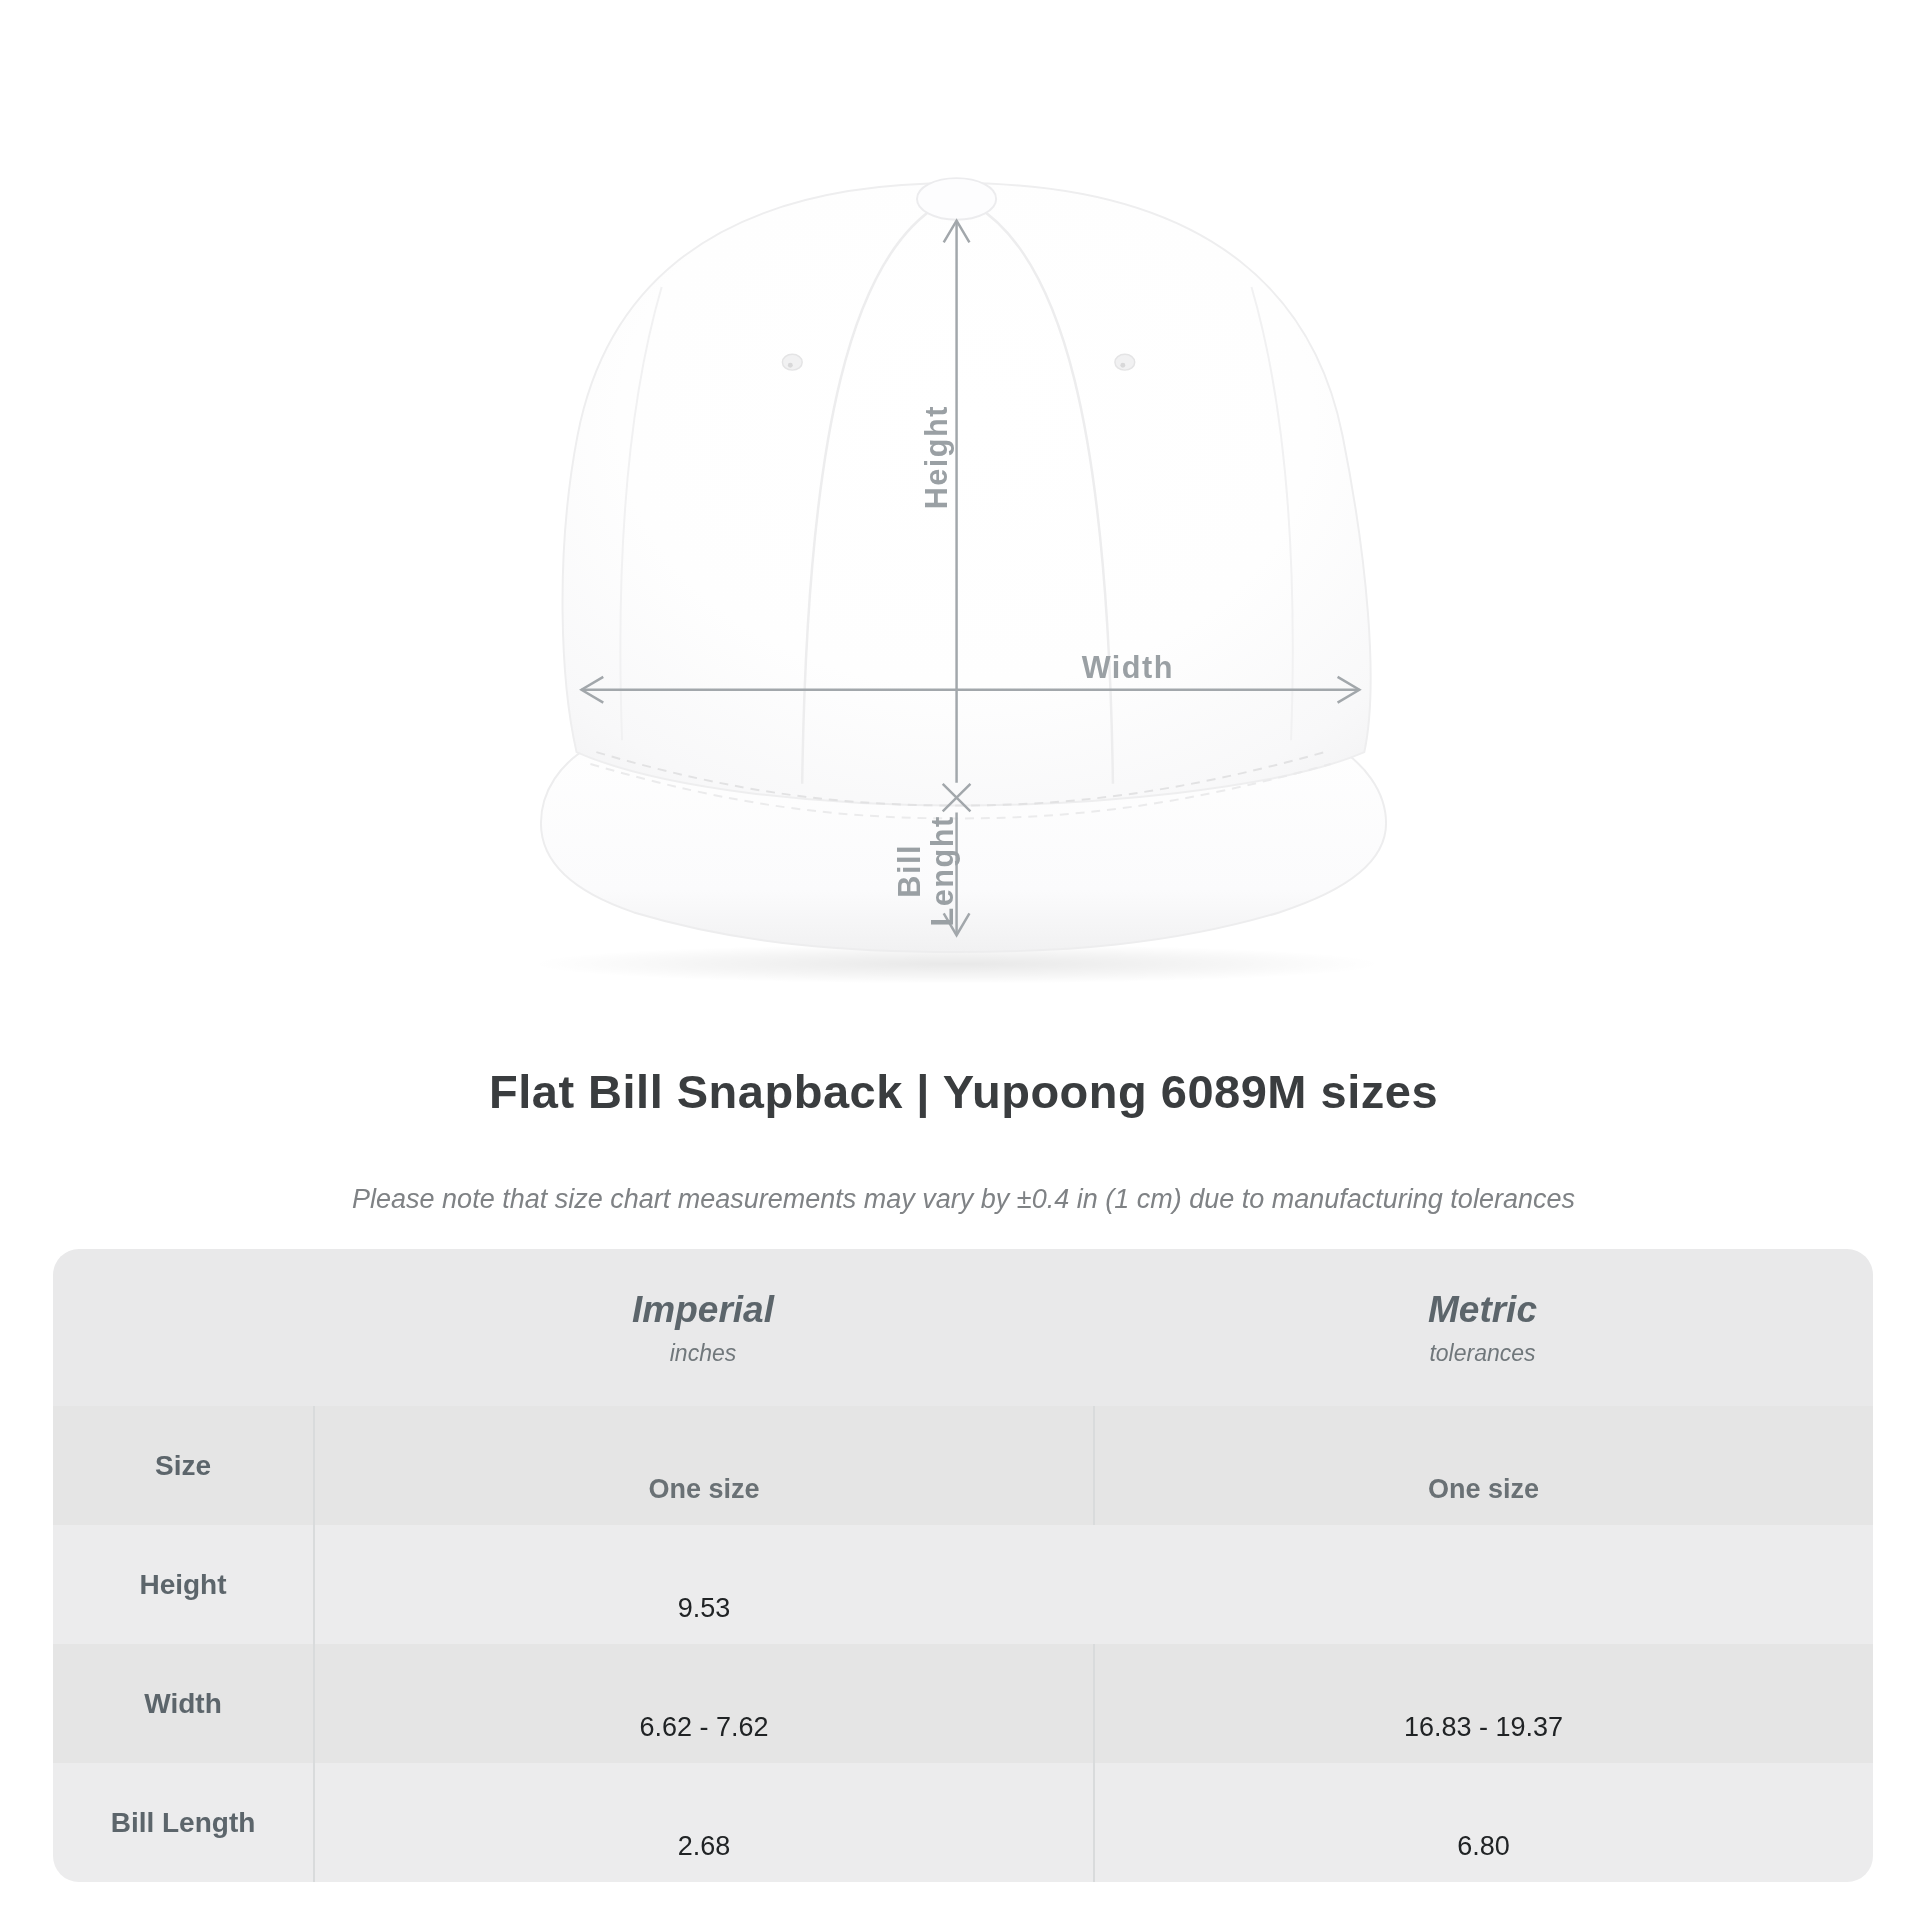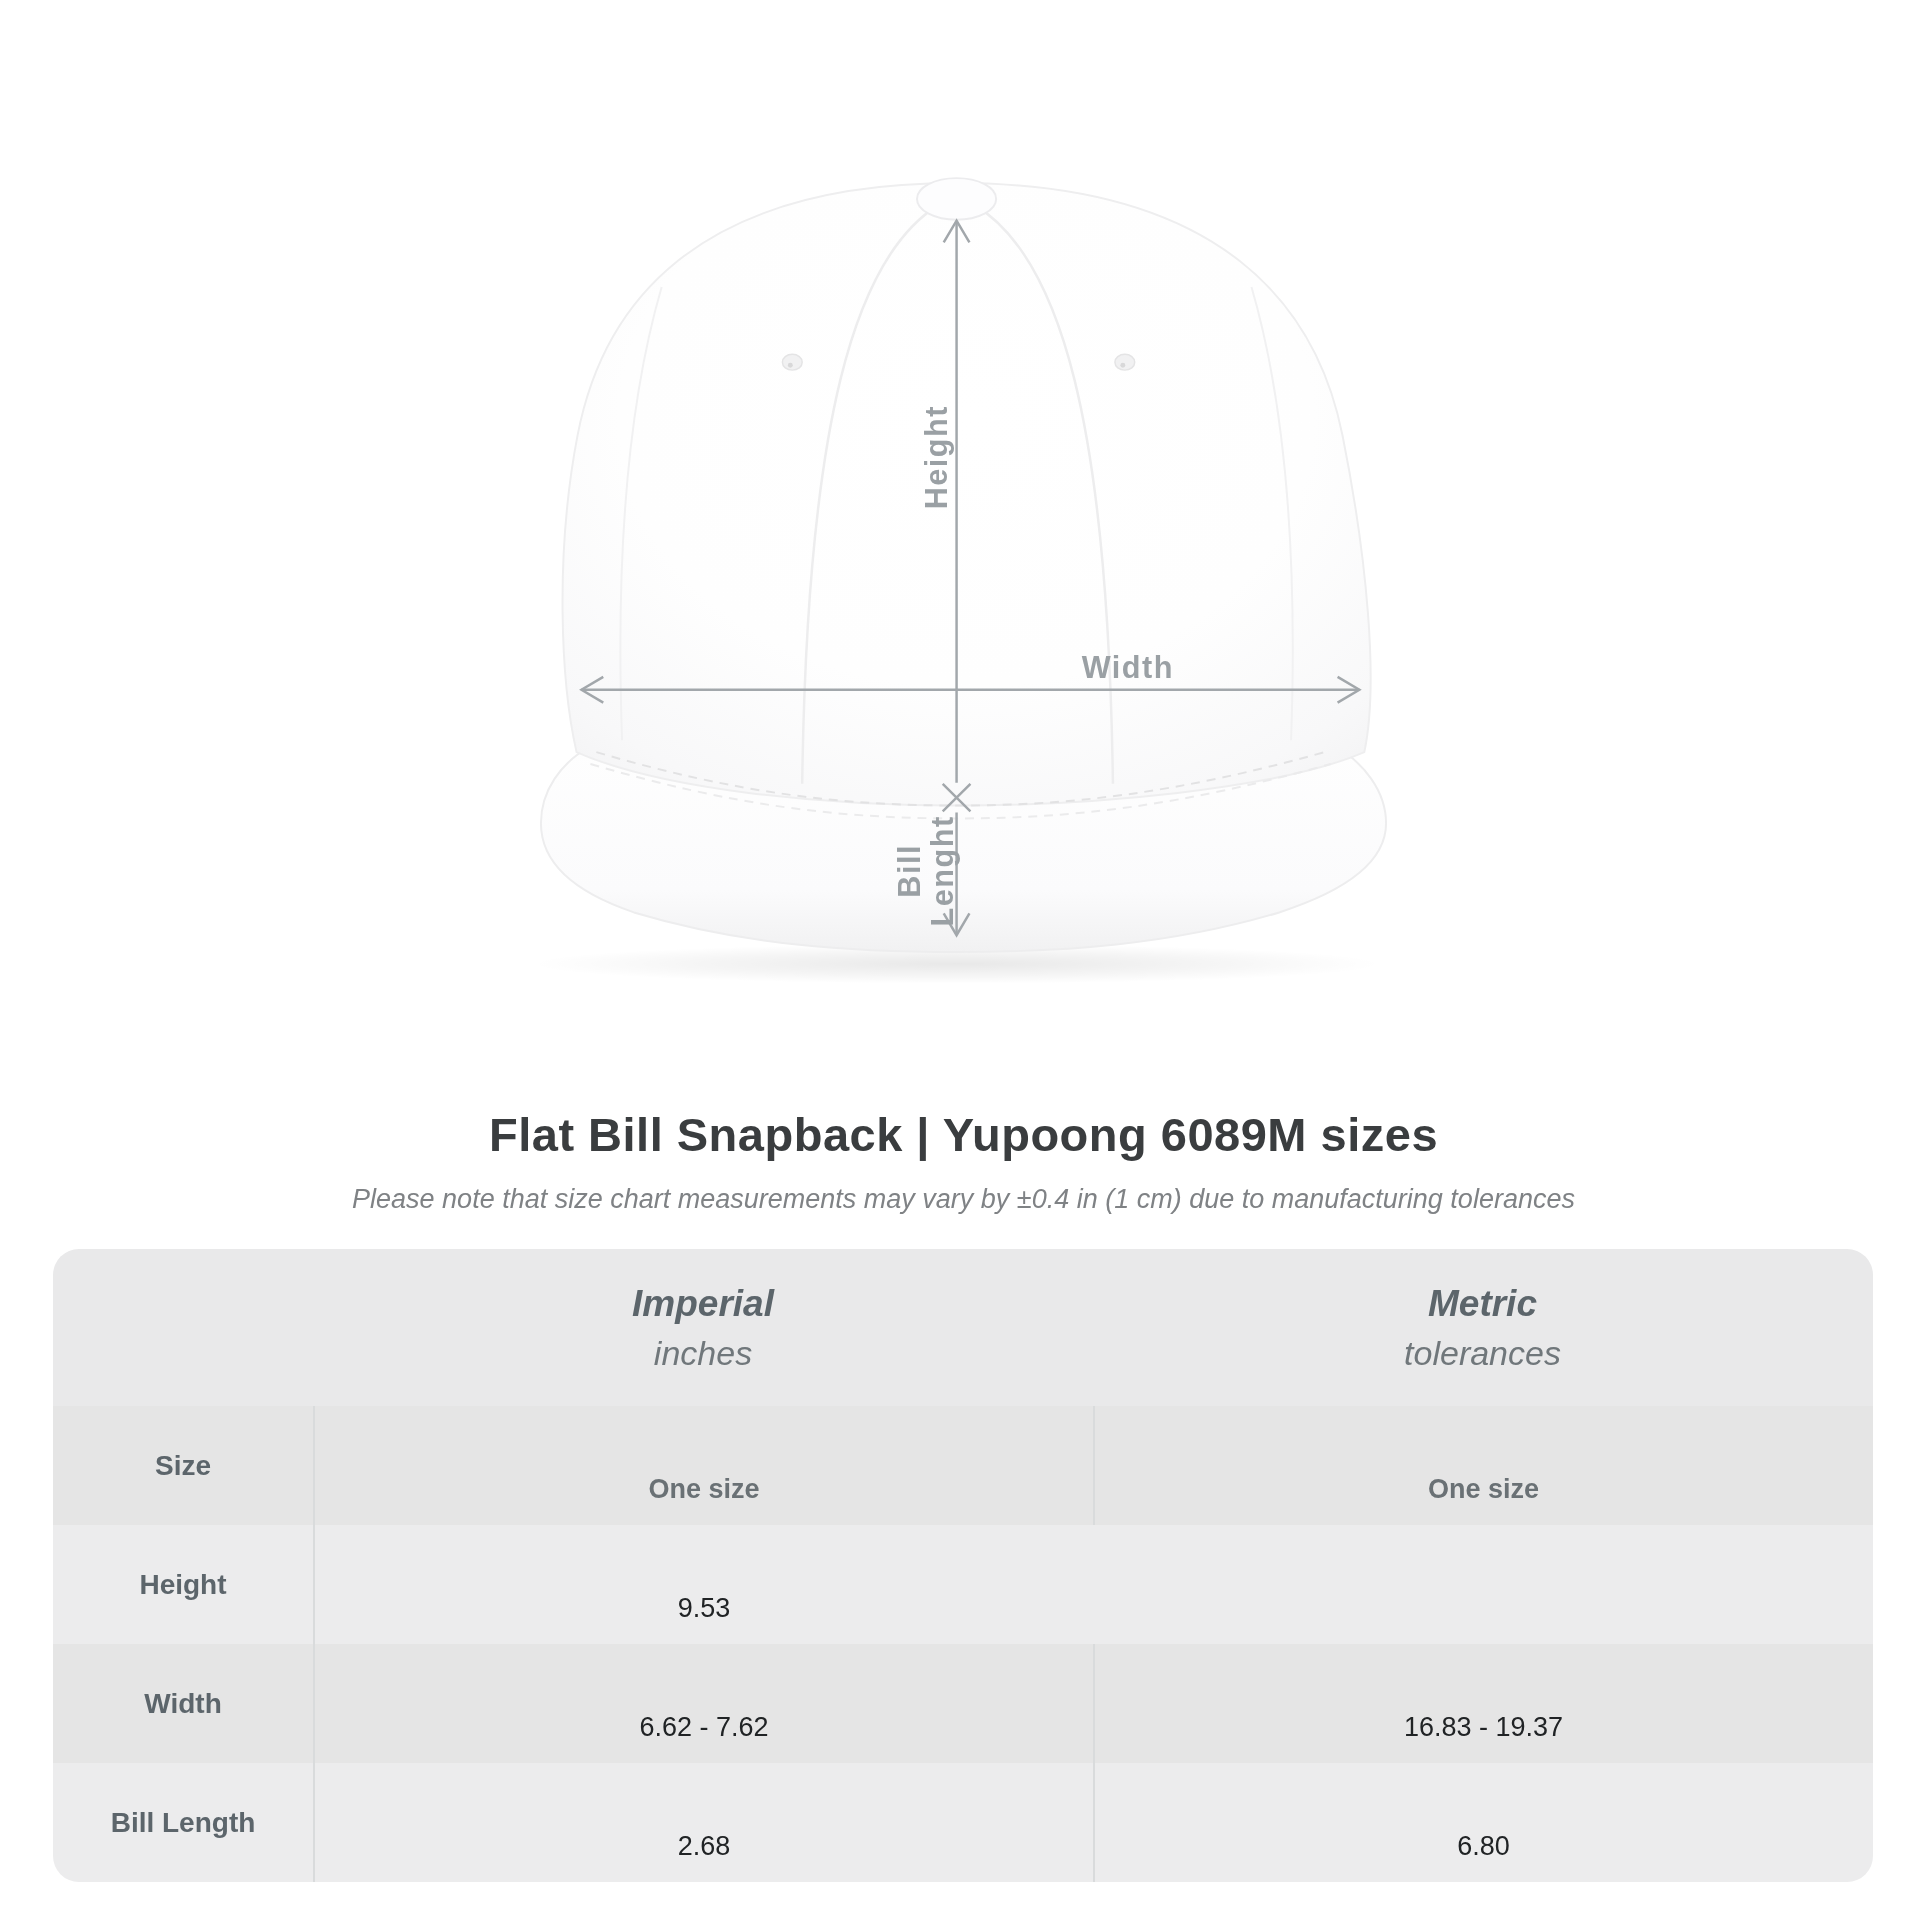--- a/index.html
+++ b/index.html
@@ -8,40 +8,40 @@
     font-family:"Liberation Sans", sans-serif;
   }
   
   .figure{position:absolute;left:0;top:0;width:1927px;height:1049px;}
   .ann-label{
     font-family:"Liberation Sans", sans-serif;
     font-weight:bold;letter-spacing:1.5px;
   }
   
   .page-title{
-    position:absolute;left:0;top:1107px;width:1927px;
+    position:absolute;left:0;top:1064px;width:1927px;
     text-align:center;font-size:47px;font-weight:bold;color:#3a3d3f;
     letter-spacing:0.5px;
   }
   .page-subtitle{
     position:absolute;left:0;top:1184px;width:1927px;
     text-align:center;font-size:27px;font-style:italic;color:#7f8285;
   }
   
   .size-table{
     position:absolute;left:53px;top:1249px;width:1820px;
     border-radius:26px;overflow:hidden;
   }
   .thead{
     height:157px;background:#e9e9ea;
     display:grid;grid-template-columns:260px 780px 779px;
   }
   .hcell{display:flex;flex-direction:column;align-items:center;justify-content:center;}
   .hlabel{font-size:37px;font-weight:bold;font-style:italic;color:#5c656b;}
-  .hunit{font-size:34px;font-style:italic;color:#70777b;margin-top:9px;}
+  .hunit{font-size:23px;font-style:italic;color:#70777b;margin-top:9px;}
   .trow{
     display:grid;grid-template-columns:260px 780px 779px;height:119px;
     background:#e5e5e5;
   }
   .trow.gray{background:#ececed;}
   .tcell{display:flex;align-items:center;justify-content:center;}
   .tcell.value{border-left:2px solid #d9dbdc;}
   .rlabel{font-size:28px;font-weight:bold;color:#5c656b;}
   .vtext{font-size:27px;color:#202325;margin-top:48px;}
   .trow .muted .vtext{font-weight:bold;color:#6a7175;}

